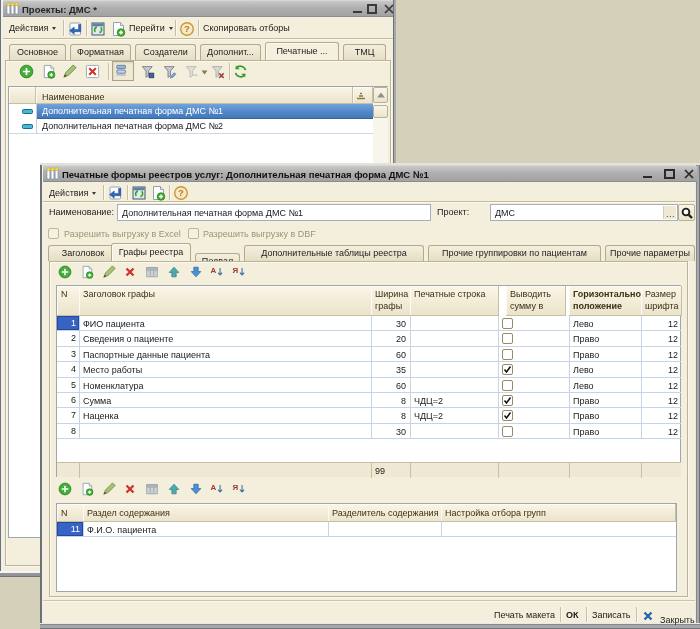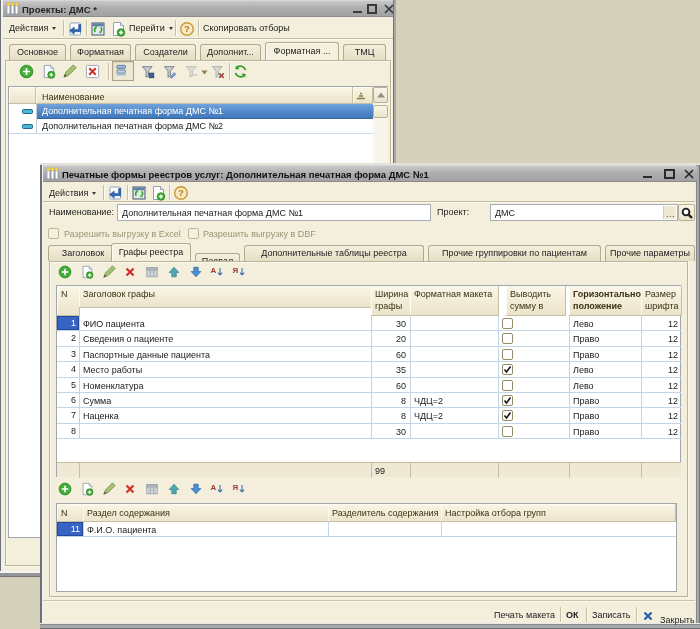--- a/index.html
+++ b/index.html
@@ -88,21 +88,21 @@
         <text x="8" y="11.3" font-size="9.5" font-weight="bold" text-anchor="middle" fill="#B9791B" font-family="Liberation Sans">?</text>
       </svg>
     <div class="sep" style="left:195px;top:2px;height:16px;"></div>
     <span class="txt" style="left:200px;top:5px;">Скопировать отборы</span>
   </div>
 
   <div class="tab" style="left:9px;top:44px;width:57px;">Основное</div>
   <div class="tab" style="left:70px;top:44px;width:61px;">Форматная</div>
   <div class="tab" style="left:135px;top:44px;width:61px;">Создатели</div>
   <div class="tab" style="left:200px;top:44px;width:61px;">Дополнит...</div>
-  <div class="tab act" style="left:265px;top:42px;width:74px;">Форматная ...</div>
+  <div class="tab act" style="left:265px;top:42px;width:74px;">Печатные ...</div>
   <div class="tab" style="left:343px;top:44px;width:43px;">ТМЦ</div>
 
   <div class="panel" style="left:5px;top:60px;width:386px;height:506px;"></div>
 
   <div class="ab" style="left:0;top:61px;width:392px;height:21px;">
     <svg class="ico16" style="width:15px;height:15px;left:19px;top:3px" viewBox="0 0 16 16">
         <circle cx="8" cy="8" r="6.8" fill="#44AD38" stroke="#1E7E14" stroke-width="0.8"></circle>
         <path d="M8 4.2 v7.6 M4.2 8 h7.6" stroke="#fff" stroke-width="1.8"></path>
       </svg>
     <svg class="ico16" style="width:15px;height:15px;left:41px;top:3px" viewBox="0 0 16 16">
@@ -307,28 +307,28 @@
       </svg>
       <svg class="ico16" style="width:14px;height:14px;left:192px;top:0px" viewBox="0 0 16 16">
         <text x="0.5" y="9.5" font-size="9" font-weight="bold" fill="#9B3A30" font-family="Liberation Sans">Я</text>
         <path d="M11.5 3.5 v8 M11.5 11.5 l-2.3-2.8 M11.5 11.5 l2.3-2.8" stroke="#3A6EA5" stroke-width="1.2" fill="none"></path>
       </svg>
     </div>
   <div class="tblbox" style="left:16px;top:120px;width:625px;height:192px;">
       <div class="hcell" style="left:0px;top:0;width:23px;height:30px;">
         <div>N</div>
       </div>
-      <div class="hcell" style="left:22px;top:0;width:293px;height:22px;">
+      <div class="hcell" style="left:22px;top:0;width:293px;height:30px;">
         <div>Заголовок графы</div>
       </div>
       <div class="hcell" style="left:314px;top:0;width:40px;height:30px;">
         <div>Ширина<br>графы</div>
       </div>
       <div class="hcell" style="left:353px;top:0;width:89px;height:30px;">
-        <div>Форматная макета</div>
+        <div>Печатные строка</div>
       </div>
       <div class="hcell" style="left:441px;top:0;width:60px;height:30px;margin-left:8px;">
         <div>Выводить<br>сумму в итогах</div>
       </div>
       <div class="hcell" style="left:512px;top:0;width:73px;height:30px;font-weight:bold;">
         <div>Горизонтальное<br>положение</div>
       </div>
       <div class="hcell" style="left:584px;top:0;width:41px;height:30px;">
         <div>Размер<br>шрифта</div>
       </div>

